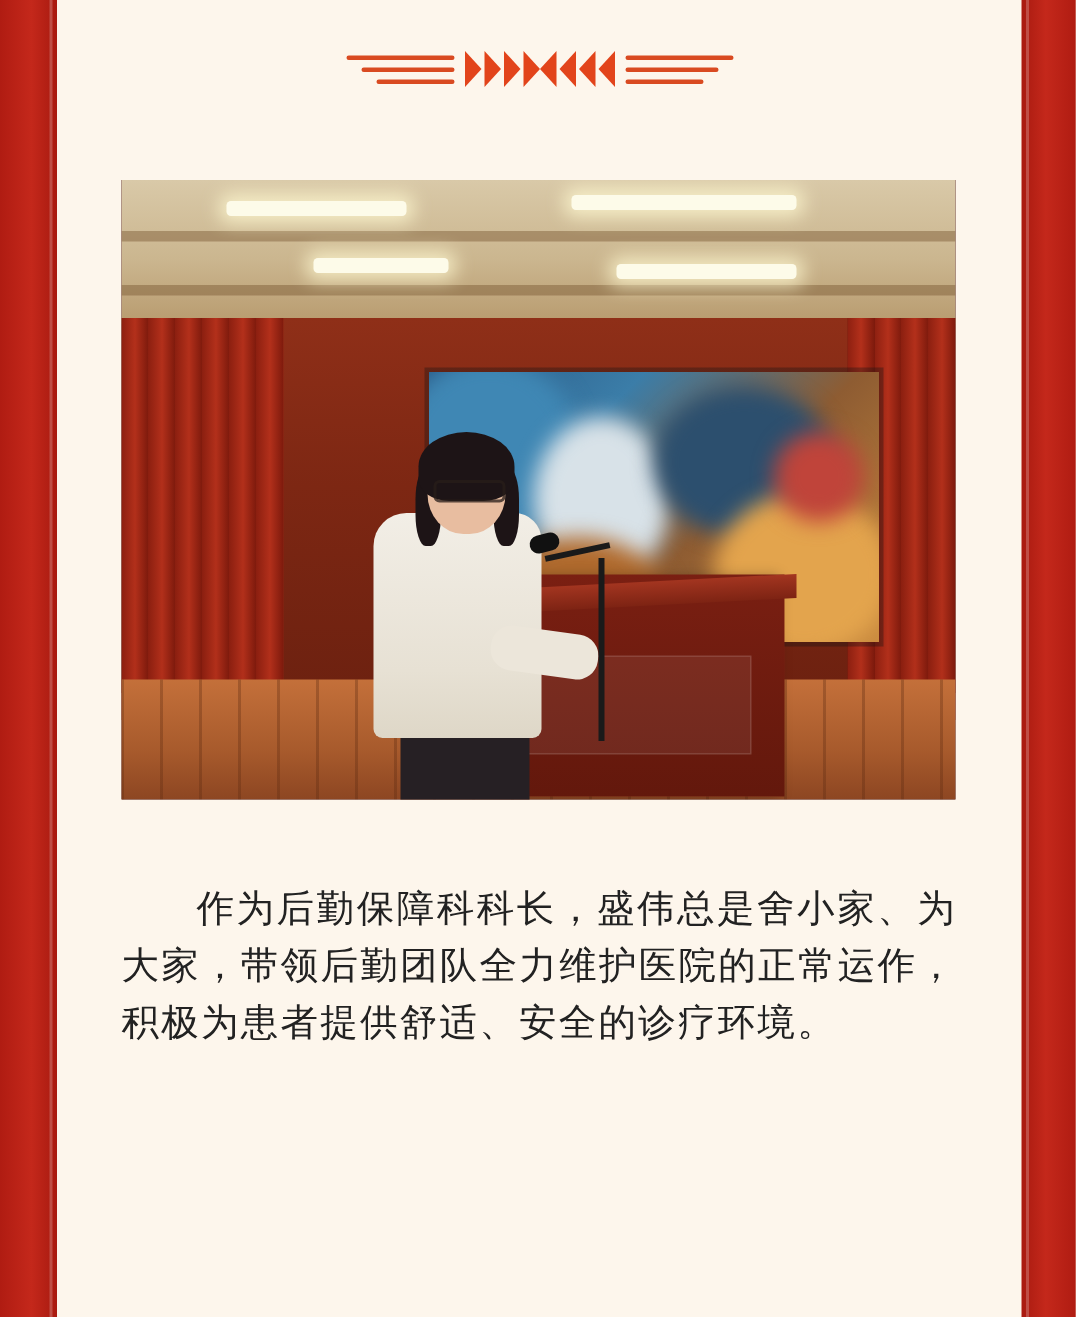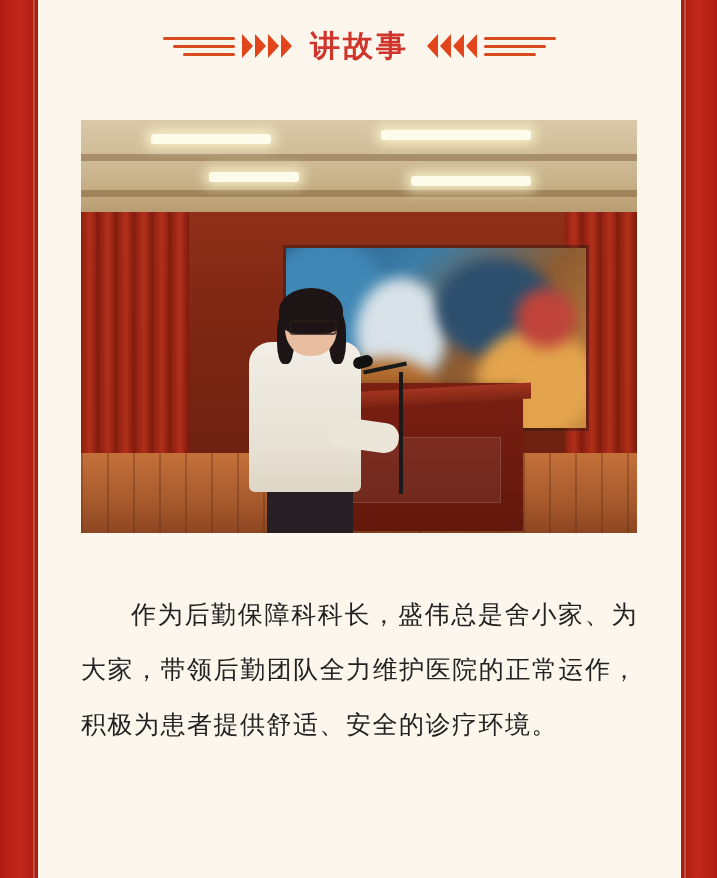--- a/index.html
+++ b/index.html
@@ -230,21 +230,21 @@
     margin-top: 26px;
     font-size: 22px;
     color: #2a2a2a;
     letter-spacing: 1px;
     font-family: "Liberation Sans", sans-serif;
   }
 
   .body-text {
     margin-top: 54px;
     font-size: 25px;
-    line-height: 55px;
+    line-height: 38px;
     color: #222;
     text-align: justify;
     text-indent: 50px;
     letter-spacing: 1.5px;
     font-family: "Liberation Sans", sans-serif;
   }
 </style>
 </head>
 <body>
 
@@ -267,21 +267,20 @@
             <span class="s3"></span>
         </div>
         <div class="chevrons">
           <div class="chev r"></div>
             <div class="chev r"></div>
             <div class="chev r"></div>
             <div class="chev r"></div>
         </div>
       </div>
 
-      <div class="title">讲故事</div>
 
       <div class="orn">
         <div class="chevrons">
           <div class="chev l"></div>
             <div class="chev l"></div>
             <div class="chev l"></div>
             <div class="chev l"></div>
         </div>
         <div class="orn-lines right">
           <span class="s1"></span>

